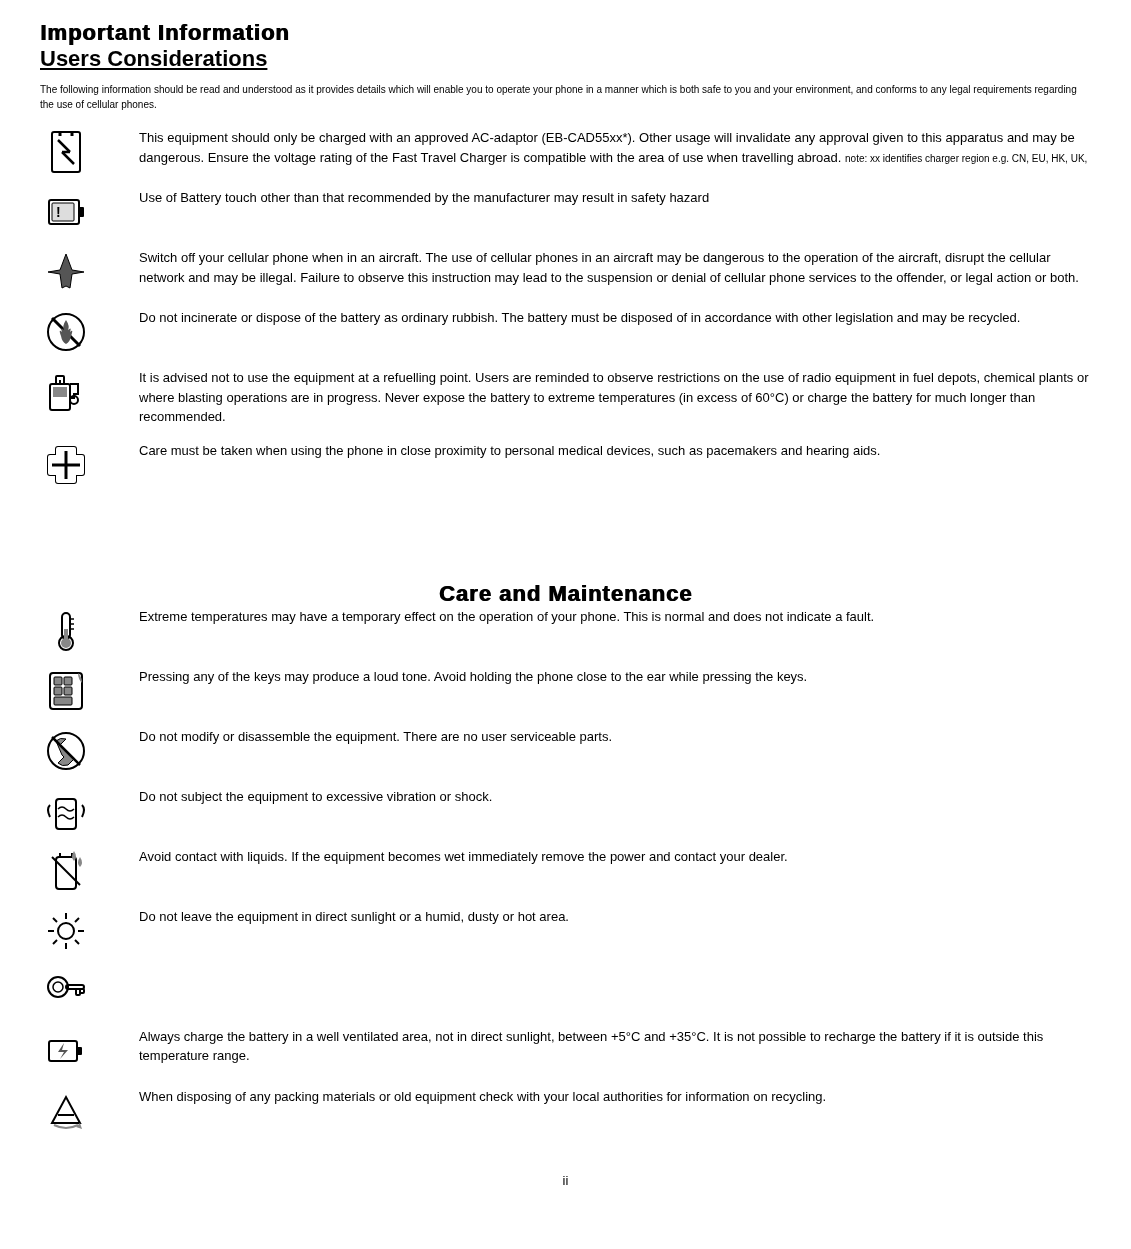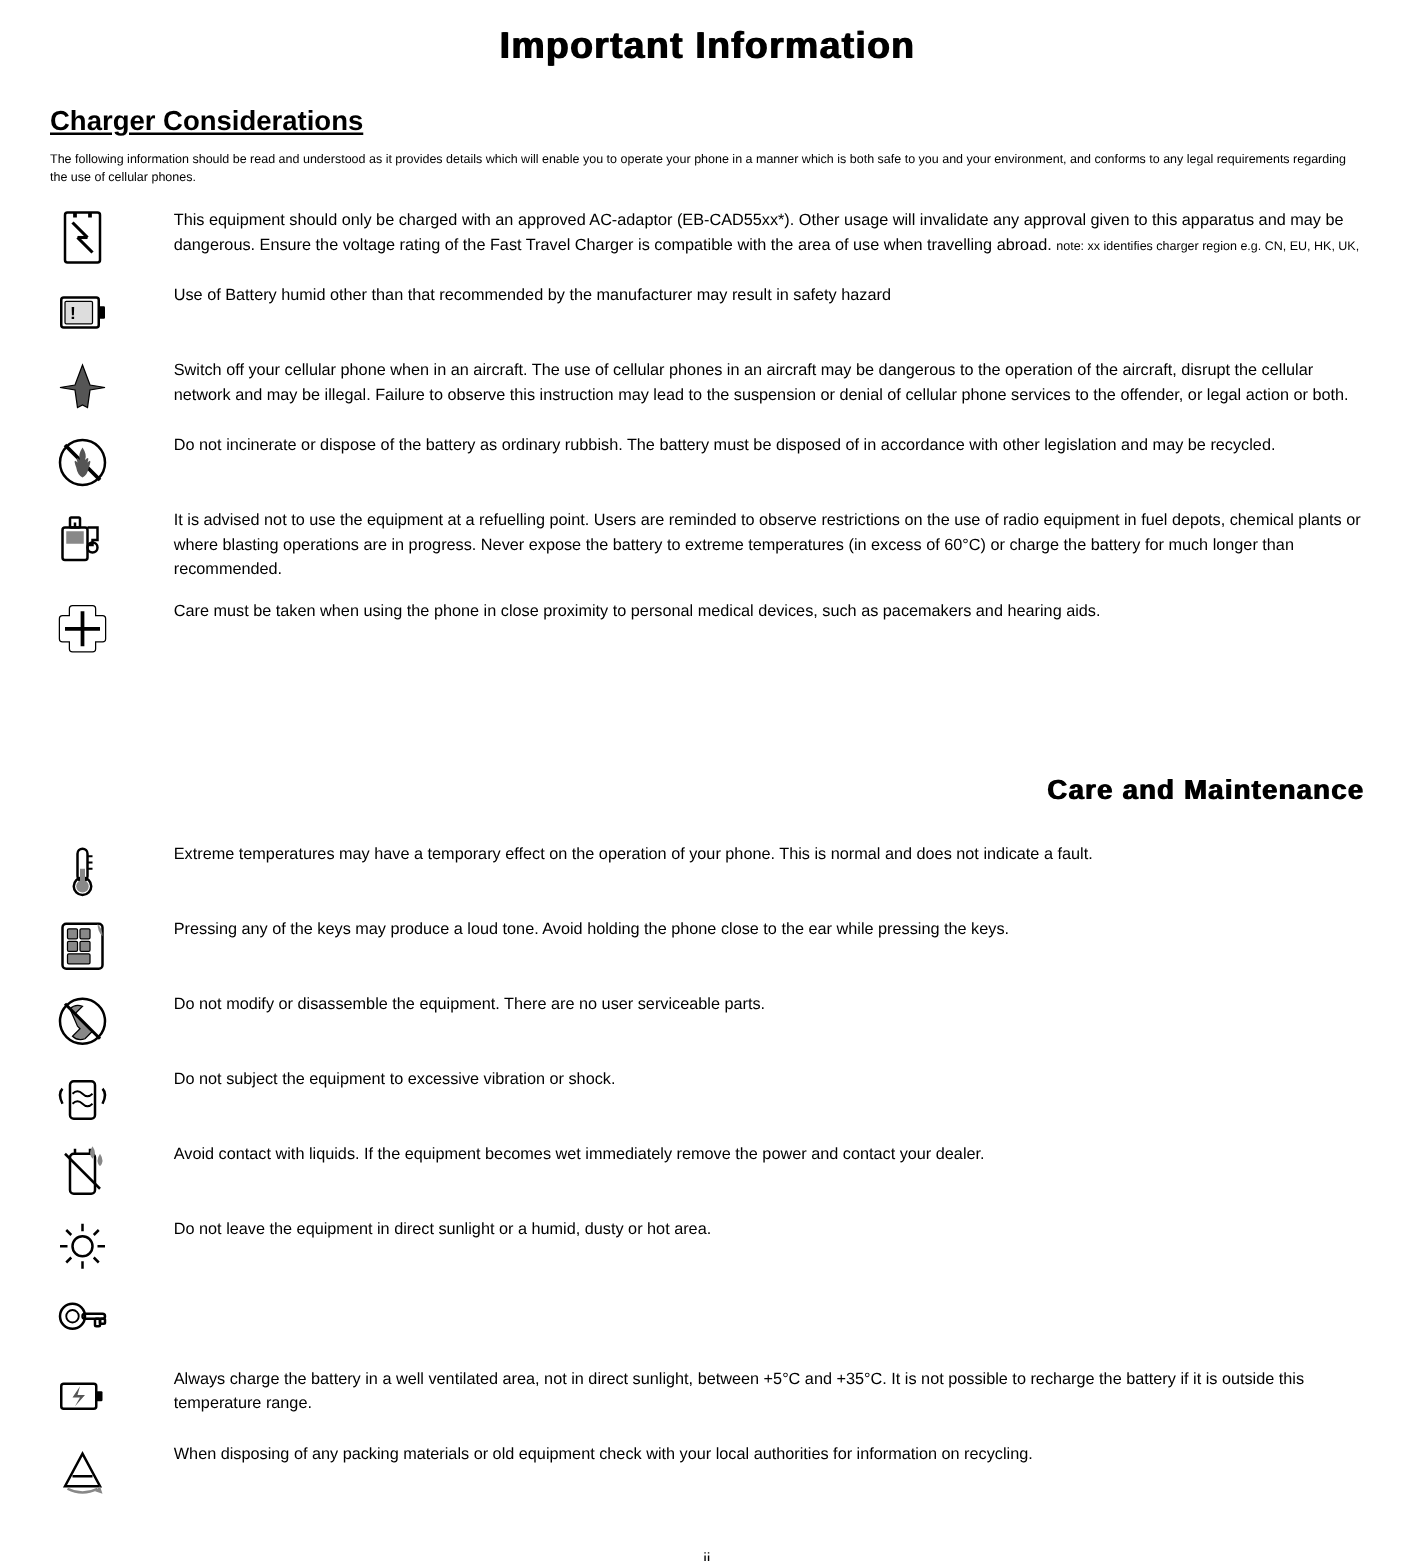--- a/index.html
+++ b/index.html
@@ -6,26 +6,25 @@
     body {
       background: #fff;
       font-family: Arial, sans-serif;
       font-size: 13px;
       color: #000;
       width: 1131px;
       min-height: 1249px;
       padding: 20px 40px 40px 40px;
     }
     .page-title {
-      text-align: center;
-      font-size: 30px;
+      text-align: left;
+      font-size: 22px;
       font-weight: bold;
       font-family: 'Arial Black', Arial, sans-serif;
       letter-spacing: 1px;
-      margin-bottom: 30px;
       
       text-shadow: 1px 0 0 #000;
     }
     .section-title {
       font-size: 22px;
       font-weight: bold;
       text-decoration: underline;
       margin-bottom: 10px;
       font-family: Arial, sans-serif;
     }
@@ -58,41 +57,40 @@
       line-height: 1.5;
       margin-left: 31px;
     }
     .text-cell .small-note {
       font-size: 10px;
     }
     .section-gap {
       height: 40px;
     }
     .section2-title {
-      text-align: right;
+      text-align: center;
       font-size: 22px;
       font-weight: bold;
       font-family: 'Arial Black', Arial, sans-serif;
       letter-spacing: 1px;
-      margin-bottom: 28px;
       text-shadow: 1px 0 0 #000;
     }
     .page-footer {
       text-align: center;
       margin-top: 40px;
       font-size: 13px;
     }
   </style>
 </head>
 <body>
 
 <h1 class="page-title">Important Information</h1>
 
 <section>
-  <h2 class="section-title">Charger Considerations</h2>
+  <h2 class="section-title">Users Considerations</h2>
   <p class="section-intro">The following information should be read and understood as it provides details which will enable you to operate your phone in a manner which is both safe to you and your environment, and conforms to any legal requirements regarding the use of cellular phones.</p>
 
   <div class="icon-row">
     <div class="icon-cell">
       <svg viewBox="0 0 44 44" xmlns="http://www.w3.org/2000/svg">
 
         <rect x="8" y="2" width="28" height="40" rx="2" fill="none" stroke="#000" stroke-width="2"></rect>
         <line x1="14" y1="10" x2="26" y2="22" stroke="#000" stroke-width="2.5"></line>
         <line x1="26" y1="22" x2="18" y2="22" stroke="#000" stroke-width="2.5"></line>
         <line x1="18" y1="22" x2="30" y2="34" stroke="#000" stroke-width="2.5"></line>
@@ -106,21 +104,21 @@
   <div class="icon-row">
     <div class="icon-cell">
       <svg viewBox="0 0 44 44" xmlns="http://www.w3.org/2000/svg">
         <rect x="5" y="10" width="30" height="24" rx="2" fill="none" stroke="#000" stroke-width="2"></rect>
         <rect x="35" y="17" width="5" height="10" rx="1" fill="#000"></rect>
         <rect x="8" y="13" width="22" height="18" rx="1" fill="#ddd" stroke="#000" stroke-width="1"></rect>
 
         <text x="12" y="27" font-size="14" font-weight="bold" fill="#000">!</text>
       </svg>
     </div>
-    <div class="text-cell">Use of Battery humid other than that recommended by the manufacturer may result in safety hazard</div>
+    <div class="text-cell">Use of Battery touch other than that recommended by the manufacturer may result in safety hazard</div>
   </div>
 
   <div class="icon-row">
     <div class="icon-cell">
       <svg viewBox="0 0 44 44" xmlns="http://www.w3.org/2000/svg">
 
         <path d="M22 4 L28 20 L40 22 L28 24 L26 38 L22 36 L18 38 L16 24 L4 22 L16 20 Z" fill="#555" stroke="#000" stroke-width="1"></path>
       </svg>
     </div>
     <div class="text-cell">Switch off your cellular phone when in an aircraft. The use of cellular phones in an aircraft may be dangerous to the operation of the aircraft, disrupt the cellular network and may be illegal. Failure to observe this instruction may lead to the suspension or denial of cellular phone services to the offender, or legal action or both.</div>

